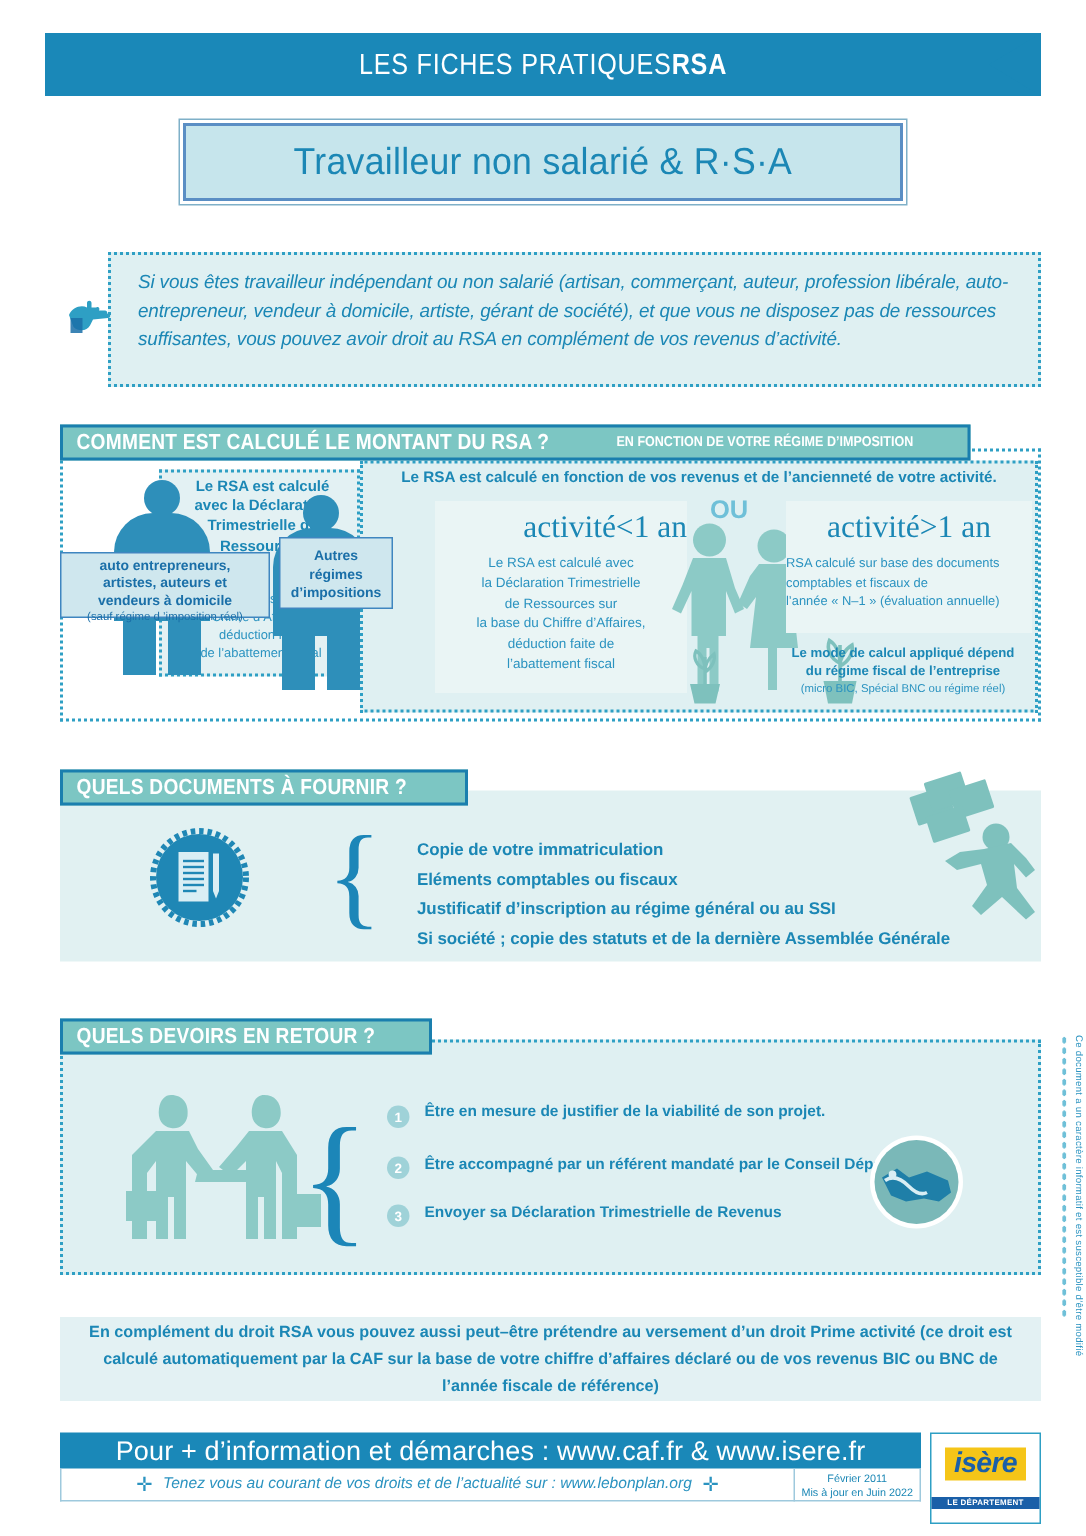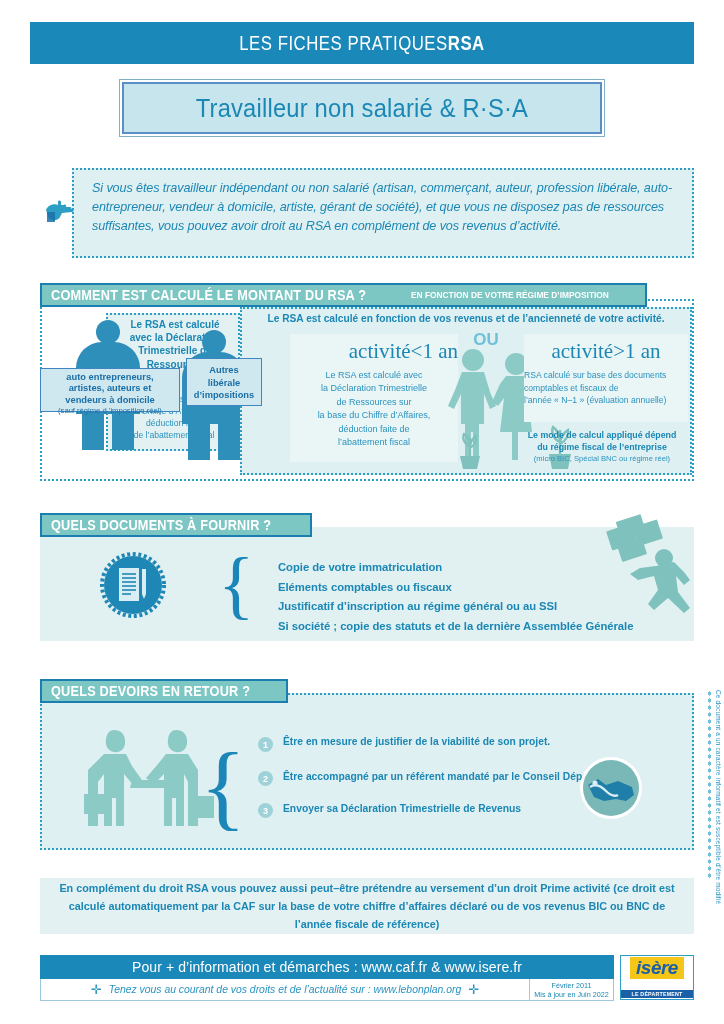--- a/index.html
+++ b/index.html
@@ -150,37 +150,37 @@
     background: #e3f1f3;
     display: flex; align-items: center; justify-content: center;
     padding: 0 18px; text-align: center;
   }
   .compl-box p { font-size: 10.8px; font-weight: bold; line-height: 18px; color: #1b87b5; }
 
   .foot-blue {
     position: absolute; left: 40px; top: 955px; width: 574px; height: 24px;
     background: #1a88b8; color: #ffffff;
     display: flex; align-items: center; justify-content: center;
-    font-size: 14px; letter-spacing: 0.1px;
+    font-size: 18px; letter-spacing: 0.1px;
     font-family: "Liberation Sans Narrow", "Liberation Sans", sans-serif;
   }
   .foot-white {
     position: absolute; left: 40px; top: 979px; width: 490px; height: 22px;
     border: 1px solid #9ec9dd; border-top: none;
     display: flex; align-items: center; justify-content: center; gap: 7px;
     font-size: 10.4px; font-style: italic; color: #2b93c0;
   }
   .foot-date {
     position: absolute; left: 530px; top: 979px; width: 84px; height: 22px;
     border: 1px solid #9ec9dd; border-top: none; border-left: none;
     display: flex; flex-direction: column; align-items: center; justify-content: center;
     font-size: 7.2px; color: #1b87b5; line-height: 9px;
   }
   .logo-box {
-    position: absolute; left: 620px; top: 955px; width: 74px; height: 45px;
+    position: absolute; left: 620px; top: 955px; width: 74px; height: 61px;
     border: 1.5px solid #2e9fc4; background: #ffffff;
     display: flex; align-items: center; justify-content: center; flex-direction: column; gap: 11px;
   }
   .logo-y {
     background: #f5c518; padding: 1px 6px 2px 6px; line-height: 1;
   }
   .logo-y span { color: #1a5fa8; font-size: 19px; font-weight: bold; font-style: italic; letter-spacing: -0.5px; }
   .logo-b { background: #1a5fa8; color: #ffffff; font-size: 5.3px; font-weight: bold; padding: 1px 6px; letter-spacing: 0.2px; width: 100%; text-align: center;}
 
   .side-note {
@@ -260,21 +260,21 @@
 </div>
 
 <div class="person" style="left:178px; top:330px; width:72px; height:130px;">
   <div class="head" style="left:24px; top:0; width:24px; height:24px;"></div>
   <div class="body" style="left:4px; top:22px; width:64px; height:72px;"></div>
   <div class="legs" style="left:10px; top:92px; width:22px; height:38px;"></div>
   <div class="legs" style="left:40px; top:92px; width:22px; height:38px;"></div>
 </div>
 <div class="label-box" style="left:186px; top:358px; width:76px; height:48px; padding-top:5px;">
   <div style="font-size:9.3px; line-height:12.6px;">Autres</div>
-  <div style="font-size:9.3px; line-height:12.6px;">libérale</div>
+  <div style="font-size:9.3px; line-height:12.6px;">régimes</div>
   <div style="font-size:9.3px; line-height:12.6px;">d’impositions</div>
 </div>
 
 <div class="panel-dotted" style="left:240px; top:307px; width:452px; height:168px;"></div>
 <div style="position:absolute; left:246px; top:313px; width:440px; text-align:center; font-size:10.2px; font-weight:bold; color:#1b87b5;">Le RSA est calculé en fonction de vos revenus et de l’ancienneté de votre activité.</div>
 
 <div class="panel" style="left:290px; top:334px; width:168px; height:128px; background:#eaf5f5;">
   <div style="text-align:right; font-family:'Liberation Serif',serif; font-size:21px; color:#1b87b5; margin-top:5px;">activité&lt;1 an</div>
   <div style="text-align:center; font-size:9px; line-height:13.4px; color:#2b93c0; margin-top:5px;">
     <div>Le RSA est calculé avec</div>

